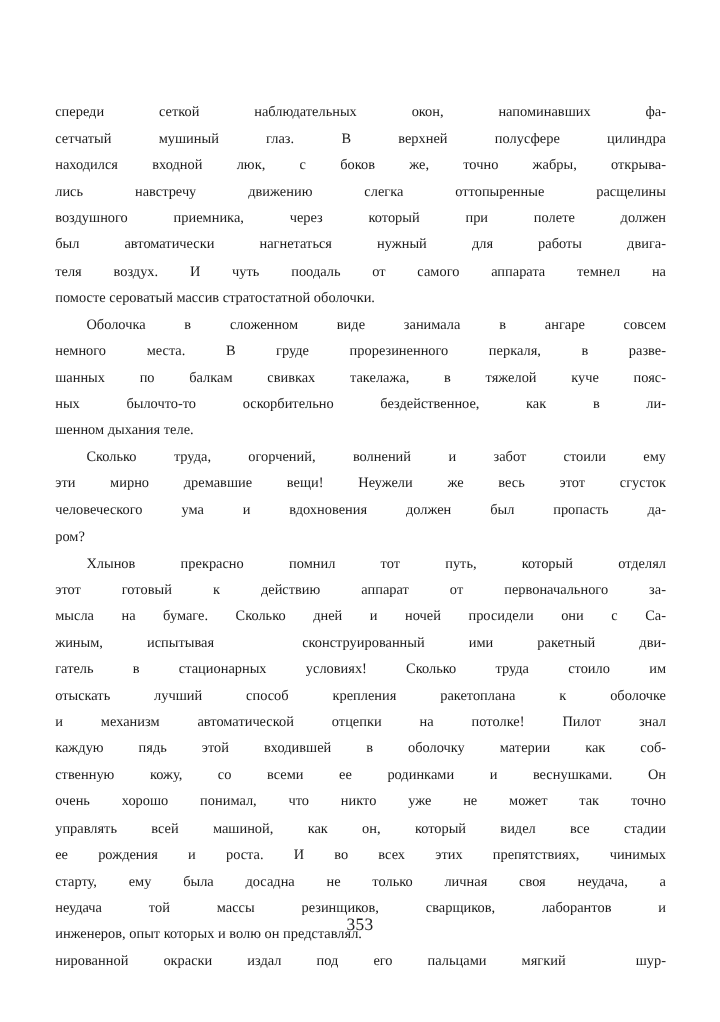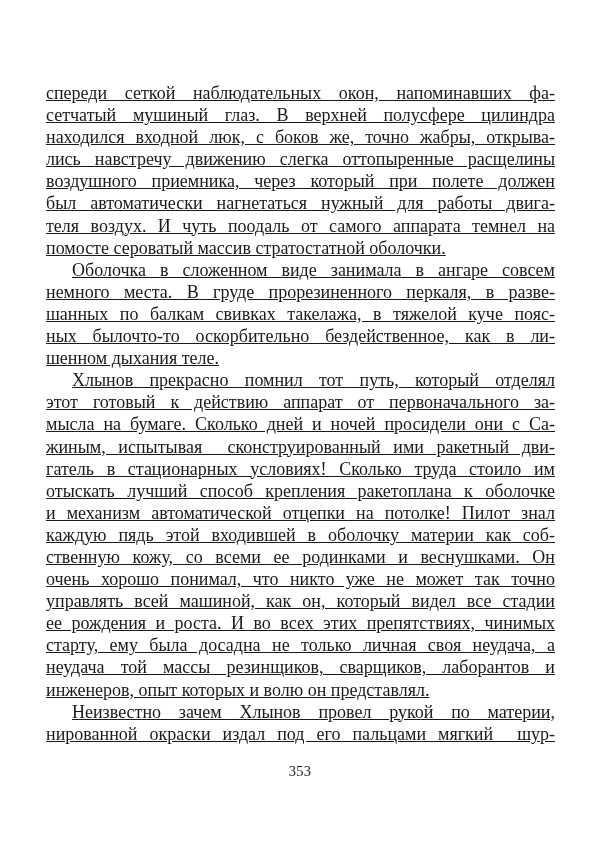--- a/index.html
+++ b/index.html
@@ -26,28 +26,27 @@
 
   .text-column {
     position: absolute;
     left: 46px;
     top: 82px;
     width: 509px;
   }
 
   .para {
     margin: 0;
-    font-size: 18px;
+    font-size: 12px;
     line-height: 22.1px;
     text-align: justify;
     text-indent: 0;
     -webkit-hyphens: none;
     hyphens: none;
     white-space: pre-wrap;
-    text-decoration: underline;
   }
 
   
   .line {
     display: block;
     text-align: justify;
     text-align-last: justify;
     white-space: pre;
   }
   .line.last {
@@ -70,19 +69,20 @@
   }
 </style>
 </head>
 <body>
 
 <div class="page">
 
   <div class="text-column">
       <p class="para"><span class="line">спереди сеткой наблюдательных окон, напоминавших фа-</span><span class="line">сетчатый мушиный глаз. В верхней полусфере цилиндра</span><span class="line">находился входной люк, с боков же, точно жабры, открыва-</span><span class="line">лись навстречу движению слегка оттопыренные расщелины</span><span class="line">воздушного приемника, через который при полете должен</span><span class="line">был автоматически нагнетаться нужный для работы двига-</span><span class="line">теля воздух. И чуть поодаль от самого аппарата темнел на</span><span class="line last">помосте сероватый массив стратостатной оболочки.</span></p>
       <p class="para"><span class="line indent">Оболочка в сложенном виде занимала в ангаре совсем</span><span class="line">немного места. В груде прорезиненного перкаля, в разве-</span><span class="line">шанных по балкам свивках такелажа, в тяжелой куче пояс-</span><span class="line">ных былочто-то оскорбительно бездейственное, как в ли-</span><span class="line last">шенном дыхания теле.</span></p>
+      <p class="para"><span class="line indent">Сколько труда, огорчений, волнений и забот стоили ему</span><span class="line">эти мирно дремавшие вещи! Неужели же весь этот сгусток</span><span class="line">человеческого ума и вдохновения должен был пропасть да-</span><span class="line last">ром?</span></p>
       <p class="para"><span class="line indent">Хлынов прекрасно помнил тот путь, который отделял</span><span class="line">этот готовый к действию аппарат от первоначального за-</span><span class="line">мысла на бумаге. Сколько дней и ночей просидели они с Са-</span><span class="line">жиным, испытывая  сконструированный ими ракетный дви-</span><span class="line">гатель в стационарных условиях! Сколько труда стоило им</span><span class="line">отыскать лучший способ крепления ракетоплана к оболочке</span><span class="line">и механизм автоматической отцепки на потолке! Пилот знал</span><span class="line">каждую пядь этой входившей в оболочку материи как соб-</span><span class="line">ственную кожу, со всеми ее родинками и веснушками. Он</span><span class="line">очень хорошо понимал, что никто уже не может так точно</span><span class="line">управлять всей машиной, как он, который видел все стадии</span><span class="line">ее рождения и роста. И во всех этих препятствиях, чинимых</span><span class="line">старту, ему была досадна не только личная своя неудача, а</span><span class="line">неудача той массы резинщиков, сварщиков, лаборантов и</span><span class="line last">инженеров, опыт которых и волю он представлял.</span></p>
-      <p class="para"><span class="line indent">Неизвестно зачем Хлынов провел рукой по материи,</span><span class="line">нированной окраски издал под его пальцами мягкий  шур-</span></p>
+      <p class="para"><span class="line">нированной окраски издал под его пальцами мягкий  шур-</span></p>
     </div>
 
   <div class="folio">353</div>
 
 </div>
 
 </body></html>

